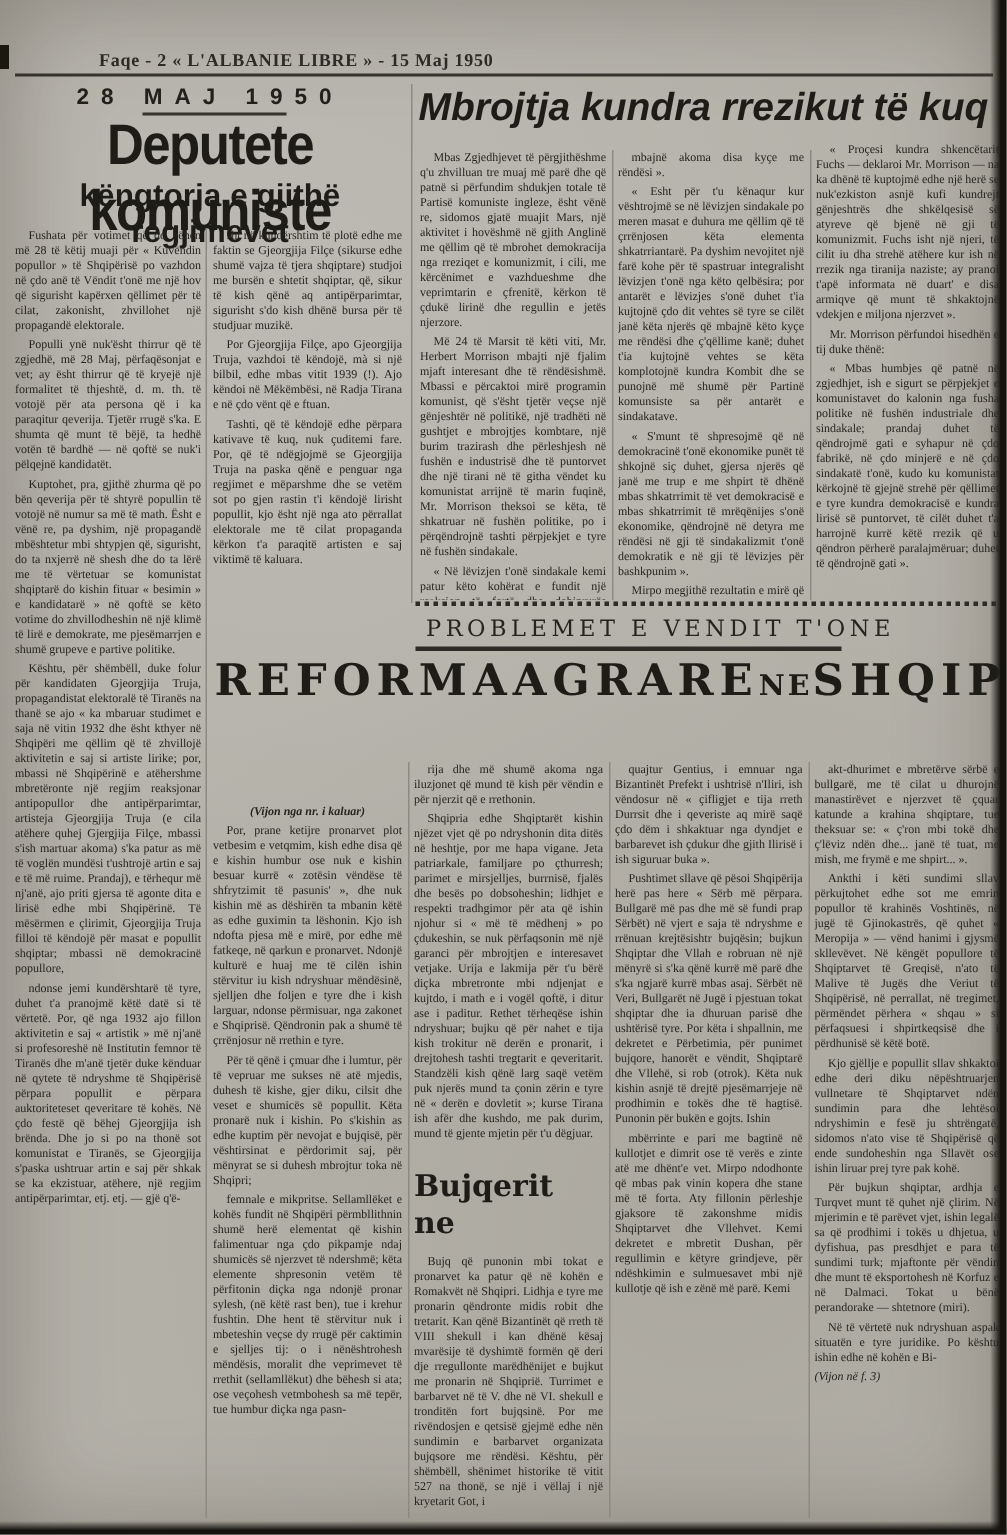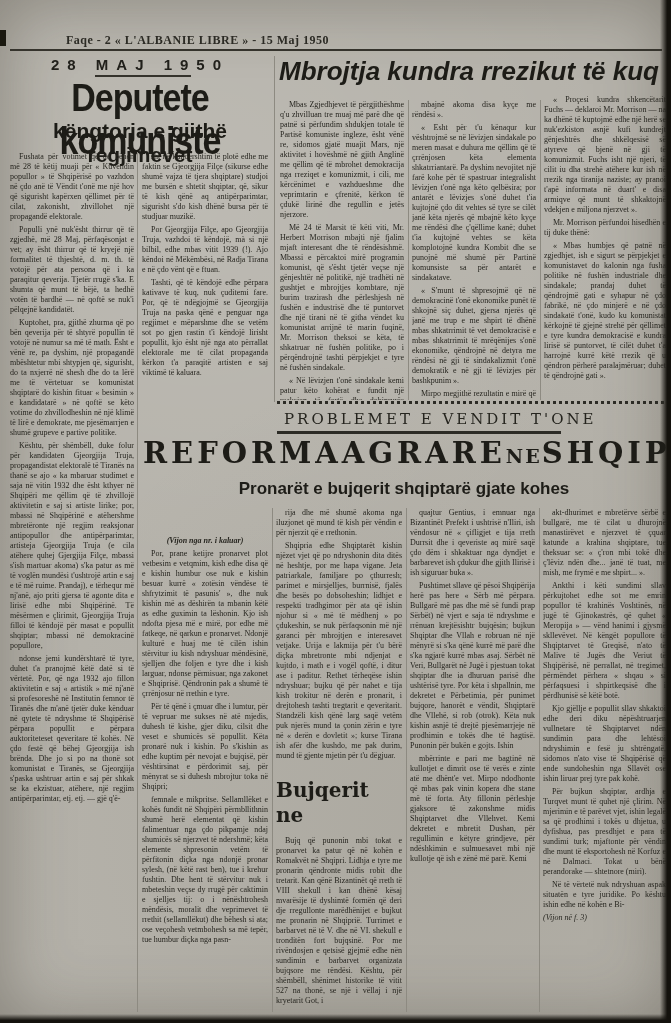--- a/index.html
+++ b/index.html
@@ -113,21 +113,20 @@
   <div class="dotted-sep"></div>
   <div class="problemet">PROBLEMET E VENDIT T'ONE</div>
   <div class="problemet-rule"></div>
 
   <div class="agrare-title">
     <span class="big">REFORMA</span>
     <span class="big">AGRARE</span>
     <span class="small">NE</span>
     <span class="big">SHQIPERI</span>
   </div>
-  <div class="agrare-subtitle">Pronarët e bujqerit shqiptarë gjate kohes</div>
 
   <div class="col" style="left:142px;top:536px;width:126px;height:504px;">
     <p class="note-italic">(Vijon nga nr. i kaluar)</p>
     <div>
         <p>Por, prane ketijre pronarvet plot vetbesim e vetqmim, kish edhe disa që e kishin humbur ose nuk e kishin besuar kurrë « zotësin vëndëse të shfrytzimit të pasunis' », dhe nuk kishin më as dëshirën ta mbanin këtë as edhe guximin ta lëshonin. Kjo ish ndofta pjesa më e mirë, por edhe më fatkeqe, në qarkun e pronarvet. Ndonjë kulturë e huaj me të cilën ishin stërvitur iu kish ndryshuar mëndësinë, sjelljen dhe foljen e tyre dhe i kish larguar, ndonse përmisuar, nga zakonet e Shqiprisë. Qëndronin pak a shumë të çrrënjosur në rrethin e tyre.</p>
         <p>Për të qënë i çmuar dhe i lumtur, për të vepruar me sukses në atë mjedis, duhesh të kishe, gjer diku, cilsit dhe veset e shumicës së popullit. Këta pronarë nuk i kishin. Po s'kishin as edhe kuptim për nevojat e bujqisë, për vështirsinat e përdorimit saj, për mënyrat se si duhesh mbrojtur toka në Shqipri;</p>
         <p>femnale e mikpritse. Sellamllëket e kohës fundit në Shqipëri përmbllithnin shumë herë elementat që kishin falimentuar nga çdo pikpamje ndaj shumicës së njerzvet të ndershmë; këta elemente shpresonin vetëm të përfitonin diçka nga ndonjë pronar sylesh, (në këtë rast ben), tue i krehur fushtin. Dhe hent të stërvitur nuk i mbeteshin veçse dy rrugë për caktimin e sjelljes tij: o i nënështrohesh mëndësis, moralit dhe veprimevet të rrethit (sellamllëkut) dhe bëhesh si ata; ose veçohesh vetmbohesh sa më tepër, tue humbur diçka nga pasn-</p>
       </div>
   </div>
 

